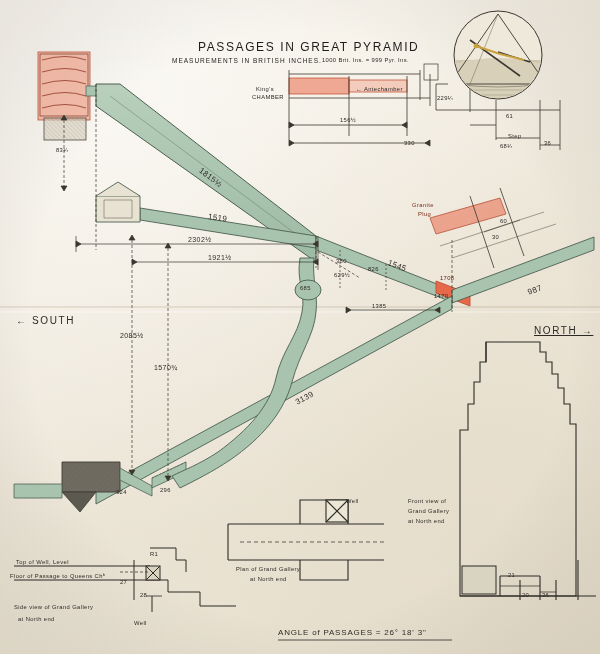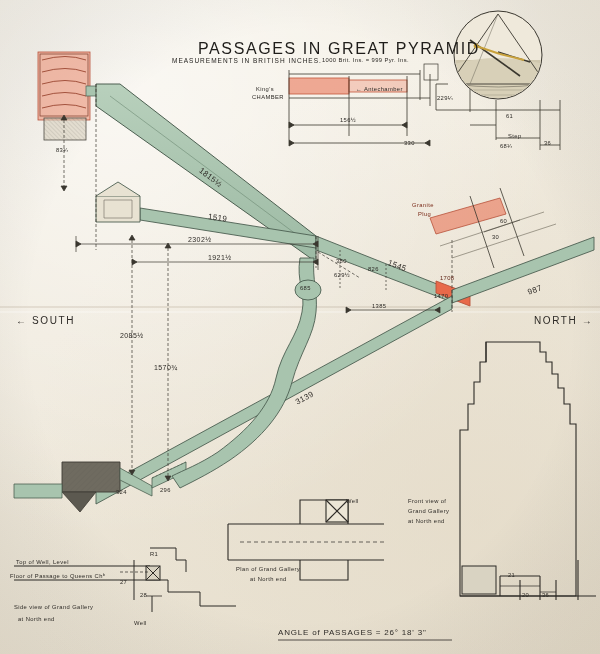--- a/index.html
+++ b/index.html
@@ -19,21 +19,21 @@
   }
   .lbl{
     position:absolute;
     color:#2d2a26;
     font-size:7px;
     letter-spacing:0.4px;
     white-space:nowrap;
     transform-origin:left center;
   }
   .ttl{
-    font-size:16px;letter-spacing:1.6px;color:#1f1d1a;
+    font-size:12px;letter-spacing:1.6px;color:#1f1d1a;
   }
   .sub{
     font-size:6.5px;letter-spacing:1px;color:#24221f;
   }
   .big{font-size:8px;}
   .tiny{font-size:5.8px;}
   .south,.north{font-size:10px;letter-spacing:1.6px;}
   .rot{transform-origin:left center;}
   svg{position:absolute;left:0;top:0;}
 </style>
@@ -302,21 +302,21 @@
 <div class="lbl tiny" style="left:334px;top:272px;">629½</div>
 <div class="lbl tiny" style="left:368px;top:266px;">826</div>
 <div class="lbl tiny" style="left:336px;top:258px;">380</div>
 
 <div class="lbl tiny" style="left:412px;top:202px;color:#7a2a18;">Granite</div>
 <div class="lbl tiny" style="left:418px;top:211px;color:#7a2a18;">Plug</div>
 <div class="lbl tiny" style="left:500px;top:218px;">60</div>
 <div class="lbl tiny" style="left:492px;top:234px;">30</div>
 
 <div class="lbl south" style="left:16px;top:315px;">← SOUTH</div>
-<div class="lbl north" style="left:534px;top:315px;">NORTH →</div>
+<div class="lbl north" style="left:534px;top:325px;text-decoration:underline;">NORTH →</div>
 
 <div class="lbl tiny" style="left:346px;top:498px;">Well</div>
 <div class="lbl tiny" style="left:236px;top:566px;">Plan of Grand Gallery</div>
 <div class="lbl tiny" style="left:250px;top:576px;">at North end</div>
 
 <div class="lbl tiny" style="left:408px;top:498px;">Front view of</div>
 <div class="lbl tiny" style="left:408px;top:508px;">Grand Gallery</div>
 <div class="lbl tiny" style="left:408px;top:518px;">at North end</div>
 <div class="lbl tiny" style="left:508px;top:572px;">21</div>
 <div class="lbl tiny" style="left:522px;top:592px;">20</div>

